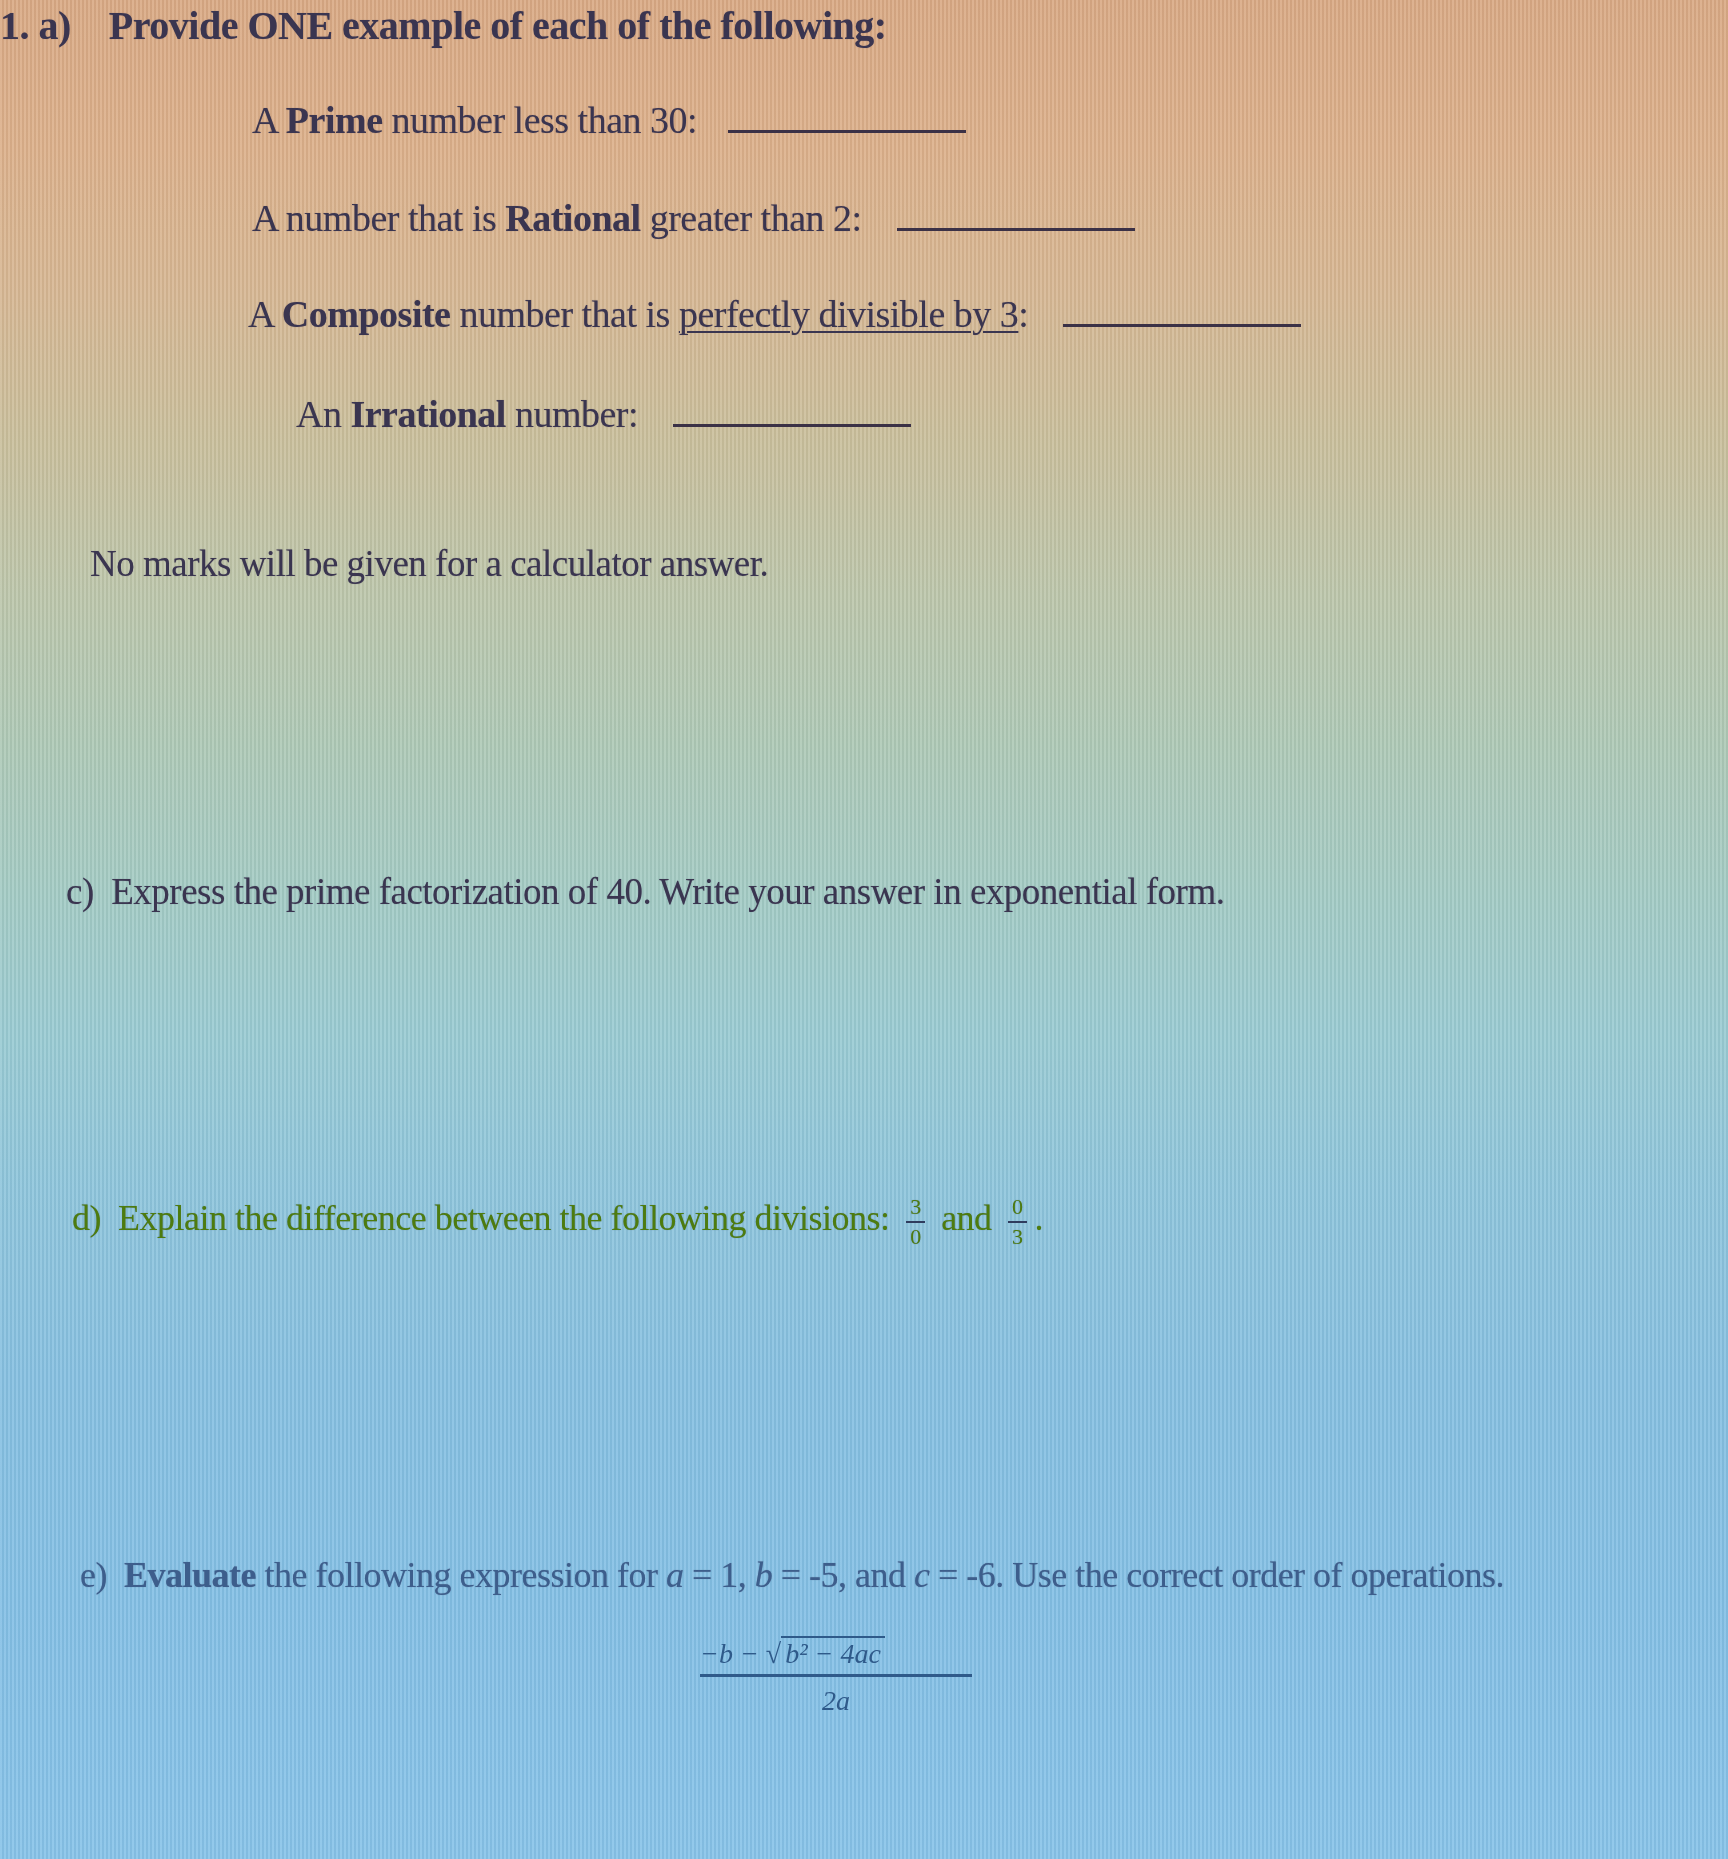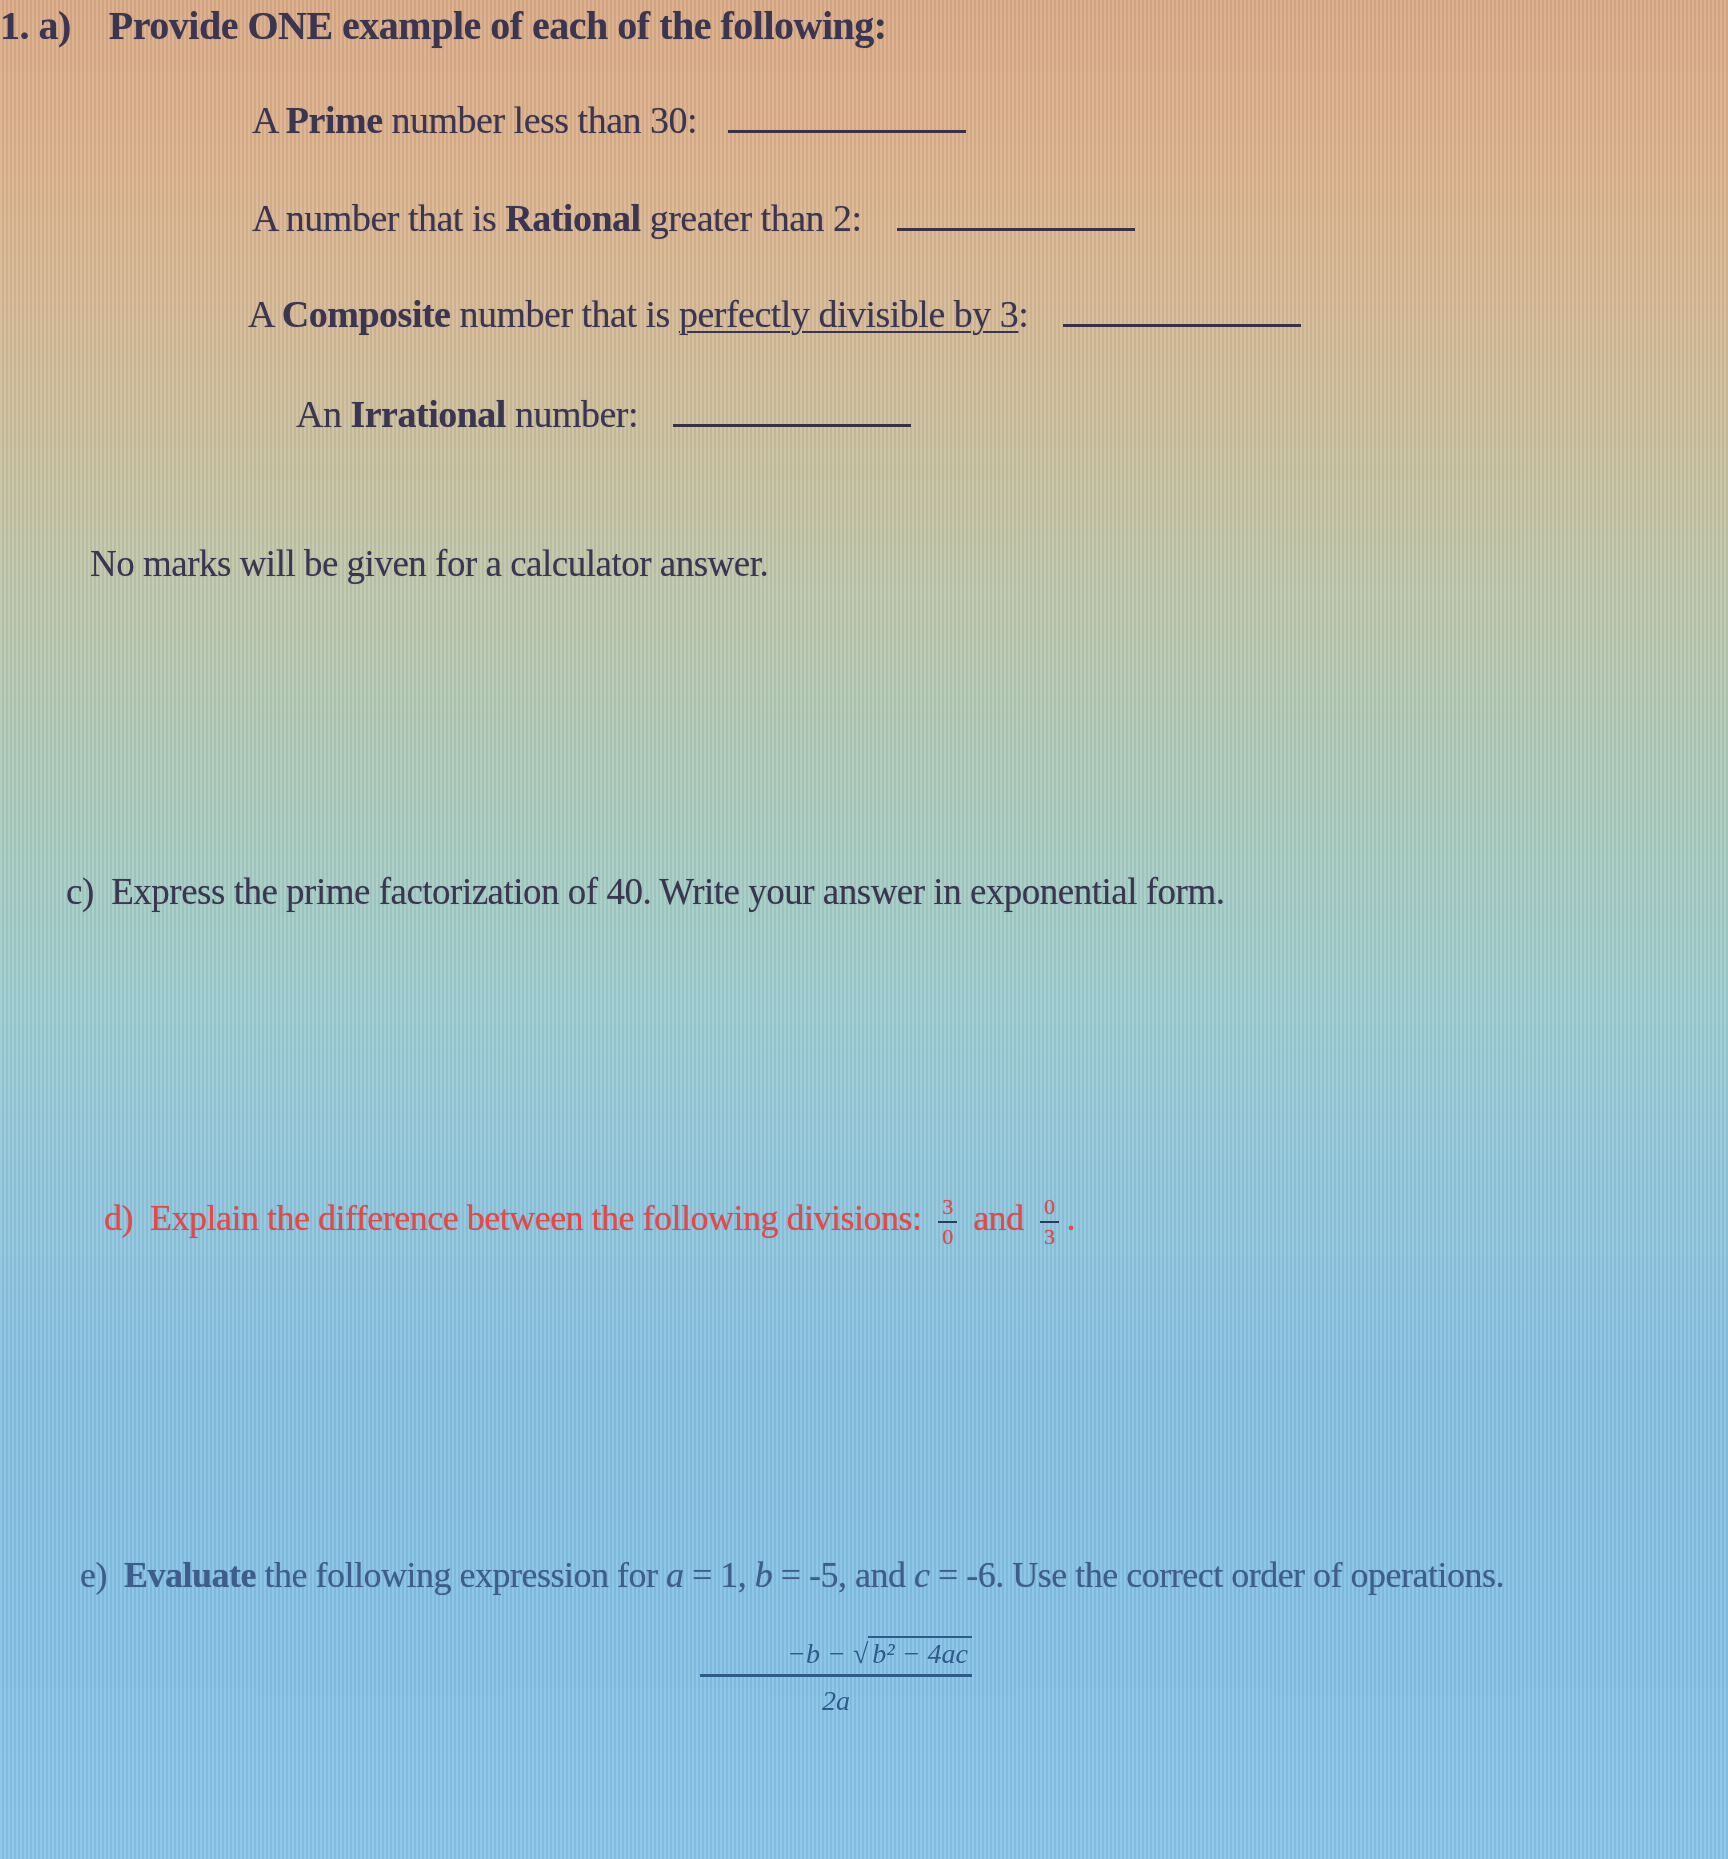--- a/index.html
+++ b/index.html
@@ -61,21 +61,21 @@
       left: 700px;
       top: 1638px;
       width: 272px;
       display: flex;
       flex-direction: column;
       align-items: center;
       color: #2f5a8a;
       font-size: 28px;
       font-style: italic;
     }
-    .formula .num { padding-bottom: 4px; border-bottom: 3px solid #2f5a8a; width: 100%; text-align: right; }
+    .formula .num { padding-bottom: 4px; border-bottom: 3px solid #2f5a8a; width: 100%; text-align: left; }
     .formula .den { padding-top: 8px; }
     .formula .rad { border-top: 2px solid #2f5a8a; padding: 0 4px; }
     .blue-text { color: #3d5e8c; }
   </style>
 </head>
 <body>
 
 <div class="sheet">
 
   <div class="line" style="left:0px; top:2px; font-size:40px; font-weight:700;">
@@ -107,21 +107,21 @@
     <span>No marks will be given for a calculator answer.</span>
   </div>
   <div style="position:absolute; left:100px; top:600px; width:1400px; height:240px;"></div>
 
   <div class="line" style="left:66px; top:870px; font-size:37px;">
     <span>c)</span>&nbsp;
     <span>Express the prime factorization of 40.   Write your answer in exponential form.</span>
   </div>
   <div style="position:absolute; left:100px; top:930px; width:1400px; height:240px;"></div>
 
-  <div class="line" style="left:72px; top:1196px; font-size:36px; color:#ef4444;padding-left:32px;">
+  <div class="line" style="left:72px; top:1196px; font-size:36px; color:#4d7c0f;">
     <span>d)</span>&nbsp;
     <span>Explain the difference between the following divisions:</span>
     <span class="frac">
       <span class="num">3</span>
       <span class="den">0</span>
     </span>
     <span>and</span>
     <span class="frac">
       <span class="num">0</span>
       <span class="den">3</span>

